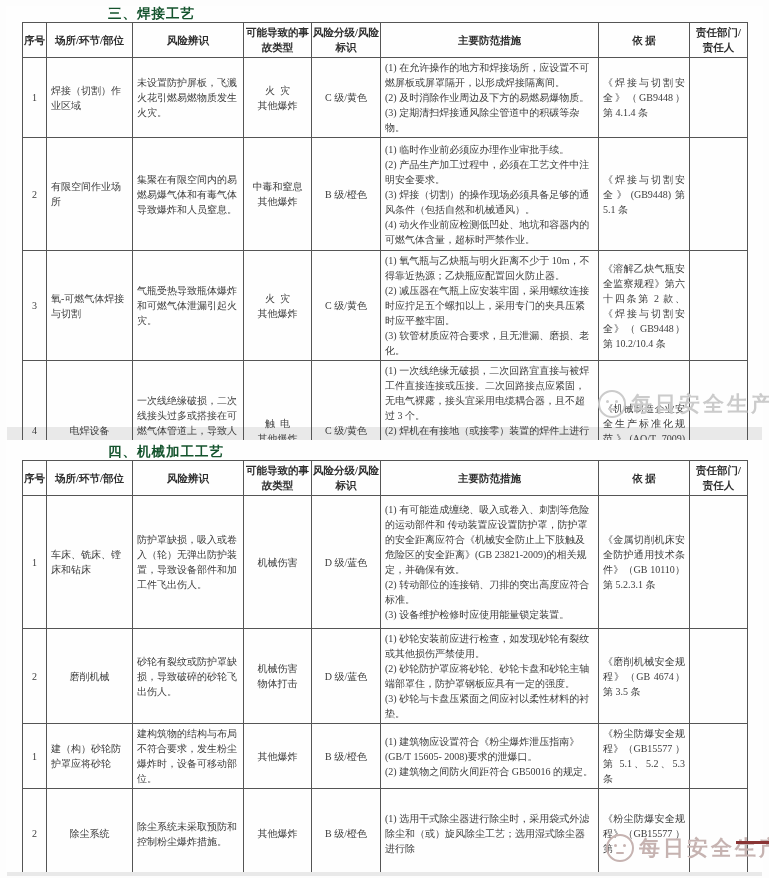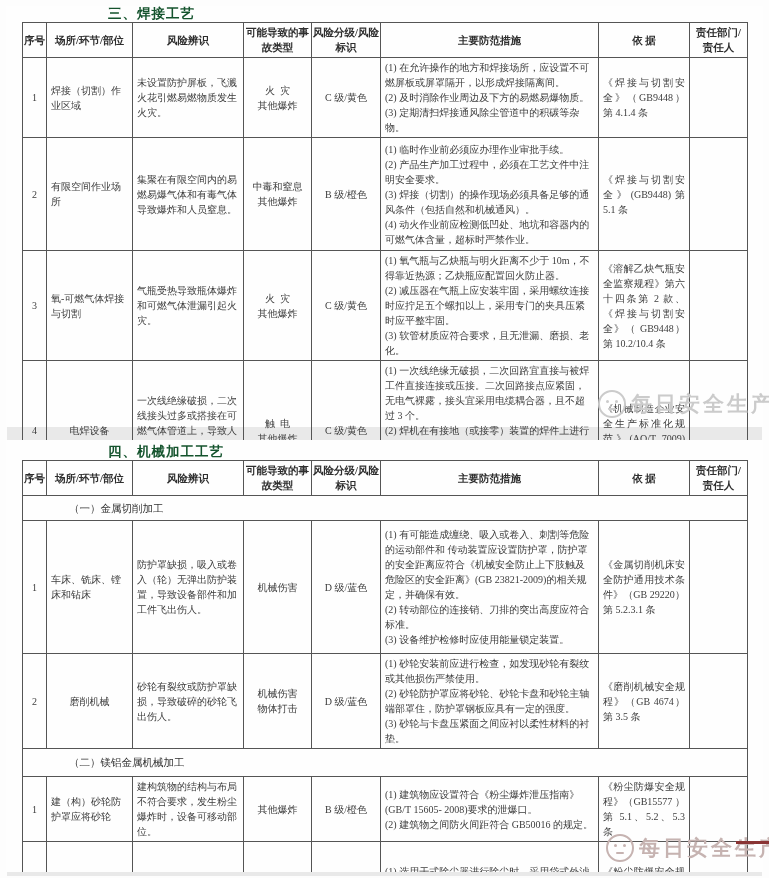--- a/index.html
+++ b/index.html
@@ -144,51 +144,45 @@
           <th>场所/环节/部位</th>
           <th>风险辨识</th>
           <th>可能导致的事故类型</th>
           <th>风险分级/风险标识</th>
           <th>主要防范措施</th>
           <th>依  据</th>
           <th>责任部门/责任人</th>
         </tr>
       </thead>
       <tbody>
-        <tr class="secrow" style="height:25px">
-          <td colspan="8">（一）金属切削加工</td>
-        </tr>
         <tr style="height:133px">
           <td class="ctr">1</td>
           <td>车床、铣床、镗床和钻床</td>
           <td>防护罩缺损，吸入或卷入（轮）无弹出防护装置，导致设备部件和加工件飞出伤人。</td>
           <td class="ctr pre">机械伤害</td>
           <td class="ctr">D 级/蓝色</td>
           <td class="pre meas">(1) 有可能造成缠绕、吸入或卷入、刺割等危险的运动部件和 传动装置应设置防护罩，防护罩的安全距离应符合《机械安全防止上下肢触及危险区的安全距离》(GB 23821-2009)的相关规定，并确保有效。
 (2) 转动部位的连接销、刀排的突出高度应符合标准。
 (3) 设备维护检修时应使用能量锁定装置。</td>
-          <td class="basis">《金属切削机床安全防护通用技术条件》（GB 29220）第 5.2.3.1 条</td>
+          <td class="basis">《金属切削机床安全防护通用技术条件》（GB 10110）第 5.2.3.1 条</td>
           <td></td>
         </tr>
         <tr style="height:92px">
           <td class="ctr">2</td>
           <td class="ctr">磨削机械</td>
           <td>砂轮有裂纹或防护罩缺损，导致破碎的砂轮飞出伤人。</td>
           <td class="ctr pre">机械伤害
 物体打击</td>
           <td class="ctr">D 级/蓝色</td>
           <td class="pre meas">(1) 砂轮安装前应进行检查，如发现砂轮有裂纹或其他损伤严禁使用。
 (2) 砂轮防护罩应将砂轮、砂轮卡盘和砂轮主轴端部罩住，防护罩钢板应具有一定的强度。
 (3) 砂轮与卡盘压紧面之间应衬以柔性材料的衬垫。</td>
           <td class="basis">《磨削机械安全规程》（GB 4674）第 3.5 条</td>
           <td></td>
         </tr>
-        <tr class="secrow" style="height:28px">
-          <td colspan="8">（二）镁铝金属机械加工</td>
-        </tr>
         <tr style="height:64px">
           <td class="ctr">1</td>
           <td>建（构）砂轮防护罩应将砂轮</td>
           <td>建构筑物的结构与布局不符合要求，发生粉尘爆炸时，设备可移动部位。</td>
           <td class="ctr pre">其他爆炸</td>
           <td class="ctr">B 级/橙色</td>
           <td class="pre meas">(1) 建筑物应设置符合《粉尘爆炸泄压指南》(GB/T 15605- 2008)要求的泄爆口。
 (2) 建筑物之间防火间距符合 GB50016 的规定。</td>
           <td class="basis">《粉尘防爆安全规程》（GB15577 ）第 5.1、5.2、5.3 条</td>
           <td></td>

